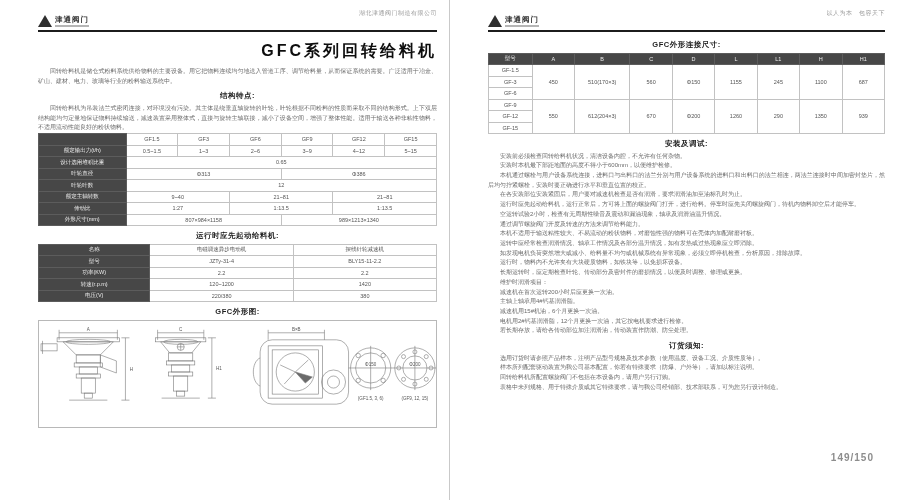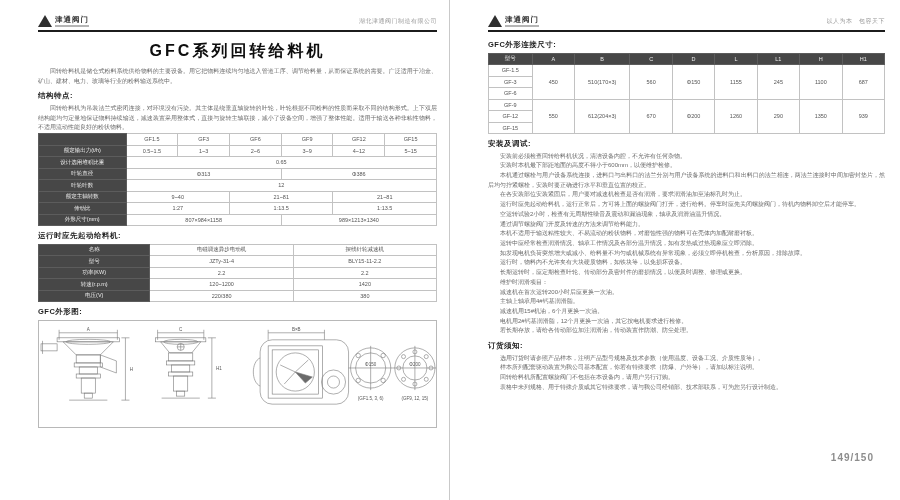--- a/index.html
+++ b/index.html
@@ -7,33 +7,33 @@
     width:900px;height:500px;background:#f4f4f4;
     font-family:"Liberation Sans","DejaVu Sans",sans-serif;
     color:#555;-webkit-font-smoothing:antialiased;
   }
   .spread{display:flex;width:900px;height:500px;background:#ffffff;}
   .page{position:relative;box-sizing:border-box;height:500px;overflow:hidden;}
   .page.left{width:450px;border-right:1px solid #c9c9c9;padding:9px 12px 0 38px;}
   .page.right{width:450px;padding:9px 15px 0 38px;}
 
   
-  .hdr{display:flex;justify-content:space-between;align-items:flex-end;height:18px;}
+  .hdr{display:flex;justify-content:space-between;height:18px;}
   .logo{display:flex;align-items:flex-end;gap:3px;}
   .logo-tri{width:0;height:0;border-left:7px solid transparent;border-right:7px solid transparent;border-bottom:12px solid #2e2e2e;}
   .logo-txt{display:flex;flex-direction:column;line-height:1;}
   .logo-name{font-size:7.5px;font-weight:bold;color:#333;letter-spacing:1px;}
   .logo-sub{width:34px;height:2px;background:#b5b5b5;margin-top:1.5px;}
   .hdr-right{font-size:6px;color:#9a9a9a;letter-spacing:.5px;padding-bottom:1px;}
   .rule{height:2px;background:#1c1c1c;margin-top:3px;}
 
   
-  .doc-title{text-align:center;font-size:16px;font-weight:bold;color:#0d0d0d;letter-spacing:3px;margin:9px 0 5px;}
+  .doc-title{text-align:right;font-size:16px;font-weight:bold;color:#0d0d0d;letter-spacing:3px;margin:9px 0 5px;}
   p.body{font-size:6px;line-height:1.62;color:#6b6b6b;margin:0;text-indent:2em;text-align:justify;}
-  h3.sec{font-size:7.5px;font-weight:bold;color:#1f1f1f;margin:5px 0 2.5px;letter-spacing:.5px;}
+  h3.sec{font-size:7.5px;font-weight:bold;color:#1f1f1f;margin:5px 0 2.5px;letter-spacing:.5px;text-align:center;}
 
   table{border-collapse:collapse;width:100%;table-layout:fixed;font-size:5.5px;color:#555;}
   td,th{border:1px solid #c2c2c2;text-align:center;padding:1.5px 1px;height:7.5px;overflow:hidden;white-space:nowrap;font-weight:normal;}
   .dark{background:#474747;color:#ececec;border-color:#5c5c5c;}
   .perf col.lbl{width:22%;}
   .motor col.lbl{width:28%;}
   .dims col.model{width:11%;}
   .dims col.bcol{width:14%;}
 
   .draw-box{border:1px solid #b8b8b8;margin-top:2px;height:106px;background:#fff;}

